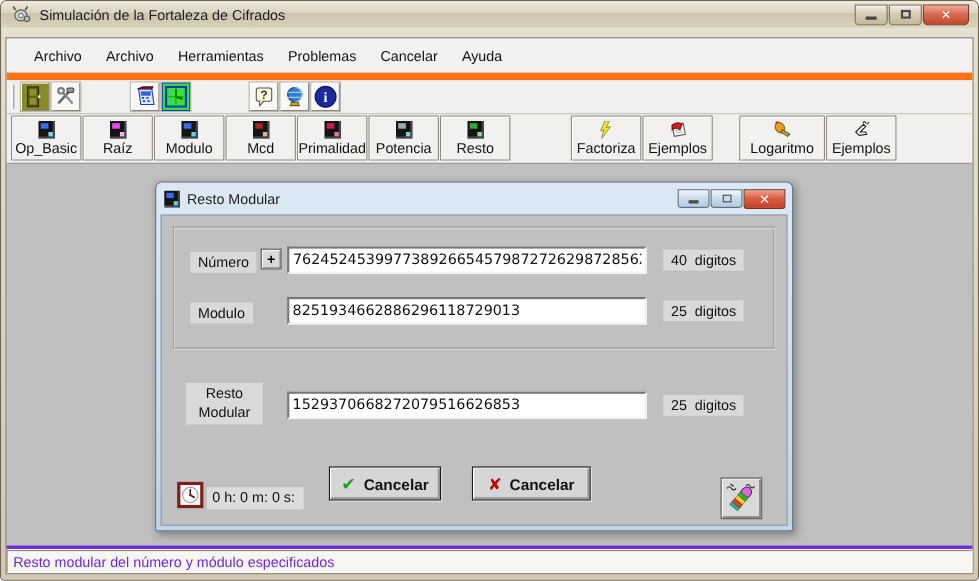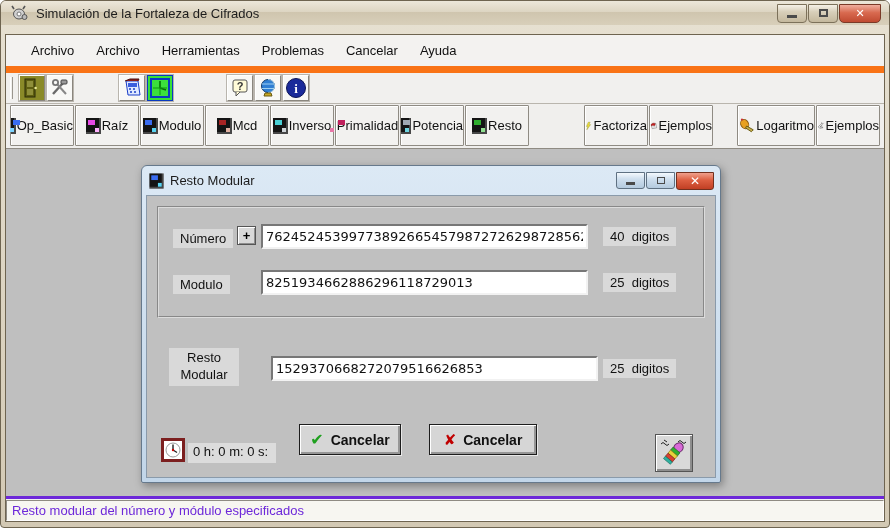--- a/index.html
+++ b/index.html
@@ -31,21 +31,21 @@
           padding-left:4px; border-bottom:1px solid #b9b5ad; }
   .grip { width:3px; height:22px; border-left:1px solid #fff; border-right:1px solid #9a968e; margin-right:4px; }
   .qbtn { width:26px; height:26px; background:#f8f8f6; border:1px solid;
           border-color:#fff #8a867e #8a867e #fff; outline:1px solid #b9b5ad;
           display:flex; align-items:center; justify-content:center; }
   .qspace { width:42px; } .qspace2 { width:50px; }
   
   .bigbar { height:45px; background:#f0efed; display:flex; align-items:flex-start;
             padding:1px 0 0 4px; border-bottom:1px solid #8f8b83; }
   .opbtn { width:64px; height:41px; background:#f2f1ef; border:1px solid #8f8b83;
-           border-radius:1px; margin-right:1px; display:flex; flex-direction:row;
+           border-radius:1px; margin-right:1px; display:flex; flex-direction:column;
            align-items:center; justify-content:center; gap:1px; box-shadow:inset 1px 1px 0 #fff; }
   .opbtn .lbl { font-size:13px; color:#111; white-space:nowrap; }
   .opbtn.wide { width:78px; }
   .gap1 { width:54px; } .gap2 { width:23px; }
   .calcicon { width:15px; height:16px; background:#141414; position:relative; display:inline-block;
               box-shadow:inset -2px -2px 0 rgba(255,255,255,.22); }
   .calcscreen { position:absolute; left:2px; top:2px; width:7px; height:5px; }
   .calcdot { position:absolute; right:2px; bottom:2px; width:4px; height:4px; }
   
   .client { flex:1; background:#bfbfbf; position:relative; border-bottom:3px solid #6d28d9; }
@@ -211,27 +211,20 @@
       </div>
       <div class="opbtn">
         <span class="calcicon">
             <span class="calcscreen" style="background: rgb(168, 36, 36);"></span>
             <span class="calcdot" style="background: rgb(224, 176, 160);"></span>
           </span>
         <span class="lbl">Mcd</span>
       </div>
       <div class="opbtn">
         <span class="calcicon">
-            <span class="calcscreen" style="background: rgb(73, 207, 212);"></span>
-            <span class="calcdot" style="background: rgb(207, 212, 216);"></span>
-          </span>
-        <span class="lbl">Inverso</span>
-      </div>
-      <div class="opbtn">
-        <span class="calcicon">
             <span class="calcscreen" style="background: rgb(192, 32, 92);"></span>
             <span class="calcdot" style="background: rgb(232, 120, 168);"></span>
           </span>
         <span class="lbl">Primalidad</span>
       </div>
       <div class="opbtn">
         <span class="calcicon">
             <span class="calcscreen" style="background: rgb(159, 168, 178);"></span>
             <span class="calcdot" style="background: rgb(110, 212, 224);"></span>
           </span>
@@ -303,21 +296,21 @@
           <span class="flatlabel" style="left:26px; top:33px;">Número</span>
           <div class="plusbtn">+</div>
           <input class="dinput" style="left: 114px; top: 28px;" value="7624524539977389266545798727262987285629">
           <span class="flatlabel" style="left:456px; top:31px;">40  digitos</span>
 
           <span class="flatlabel" style="left:26px; top:79px;">Modulo</span>
           <input class="dinput" style="left: 114px; top: 74px;" value="8251934662886296118729013">
           <span class="flatlabel" style="left:456px; top:77px;">25  digitos</span>
 
           <span class="flatlabel" style="left:22px; top:152px; width:70px; white-space:normal; text-align:center; line-height:1.3;">Resto Modular</span>
-          <input class="dinput" style="left: 124px; top: 160px;" value="1529370668272079516626853">
+          <input class="dinput" style="left: 114px; top: 160px;" value="1529370668272079516626853">
           <span class="flatlabel" style="left:456px; top:163px;">25  digitos</span>
 
           <div class="cmdbtn" style="left:152px; top:228px; width:102px;">
             <span class="checkmark">✔</span>
             <span>Cancelar</span>
           </div>
           <div class="cmdbtn" style="left:282px; top:228px; width:108px;">
             <span class="crossmark">✘</span>
             <span>Cancelar</span>
           </div>

